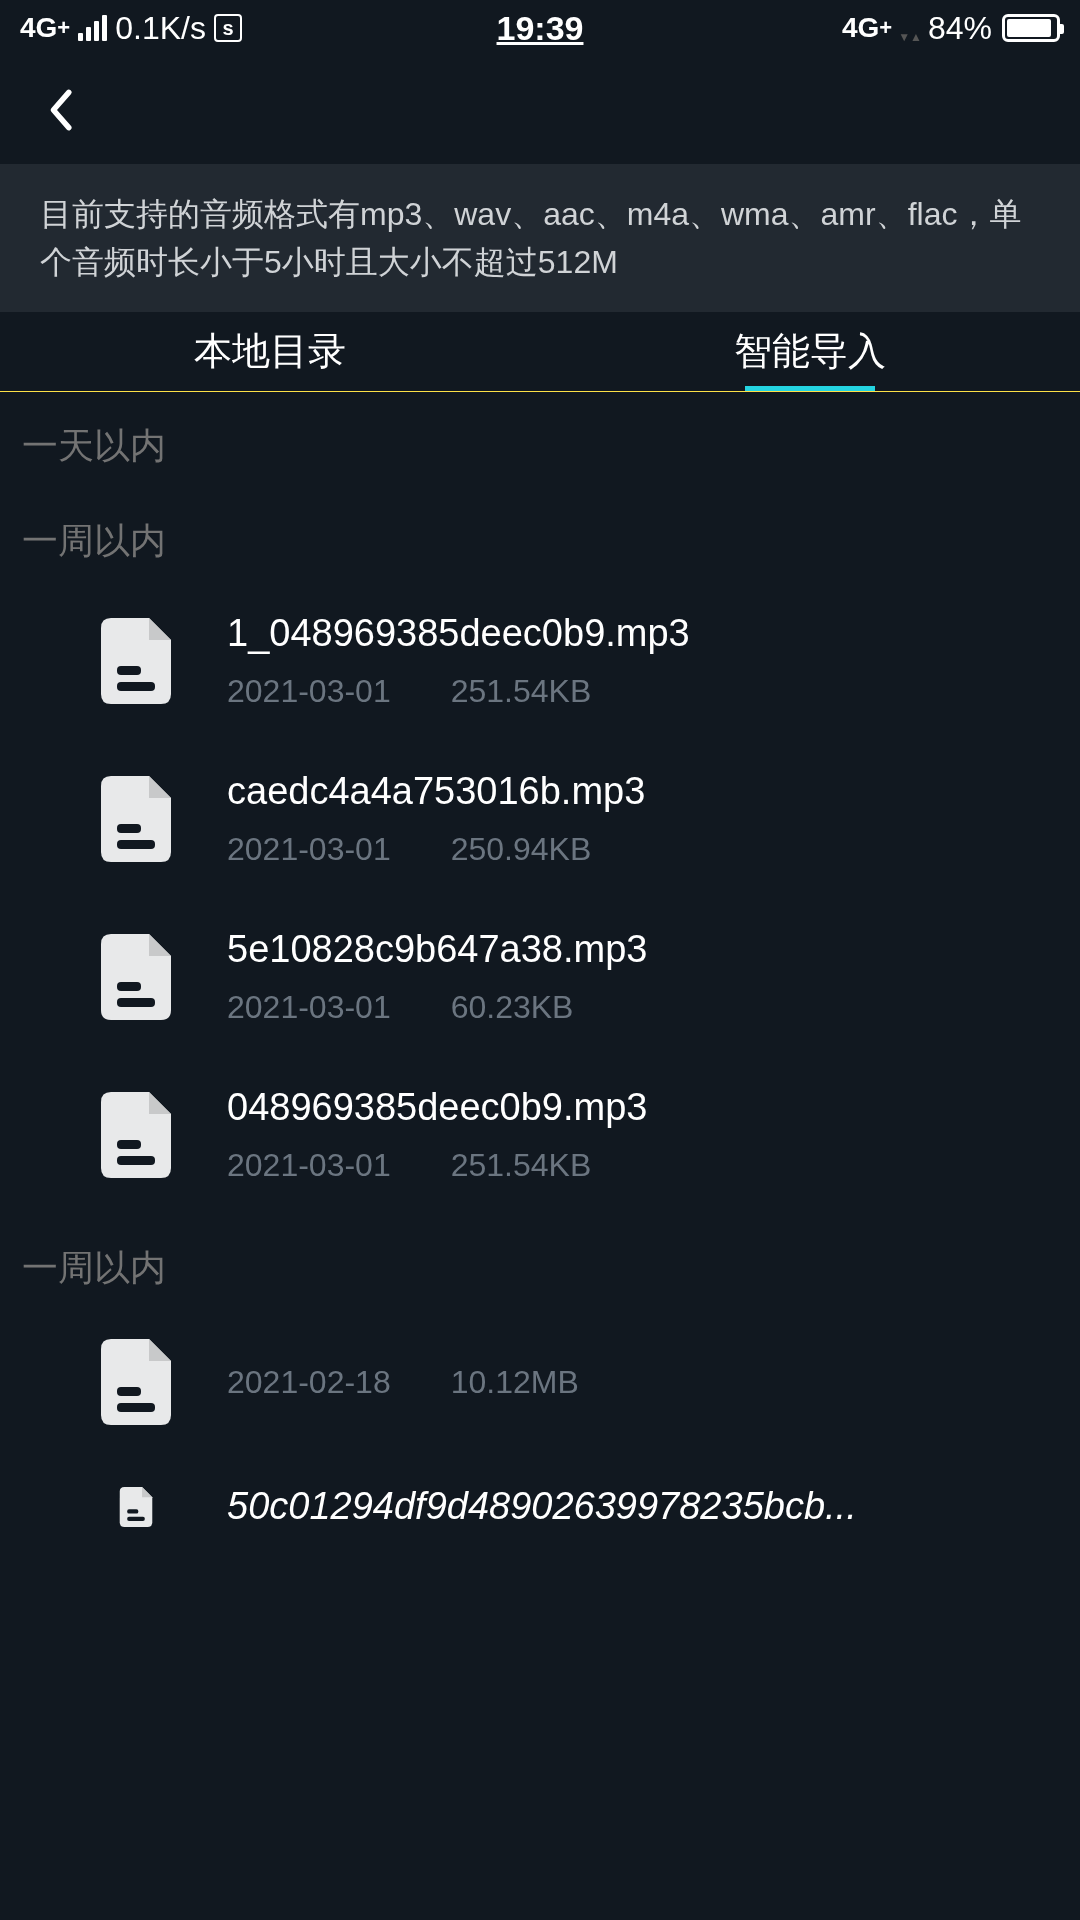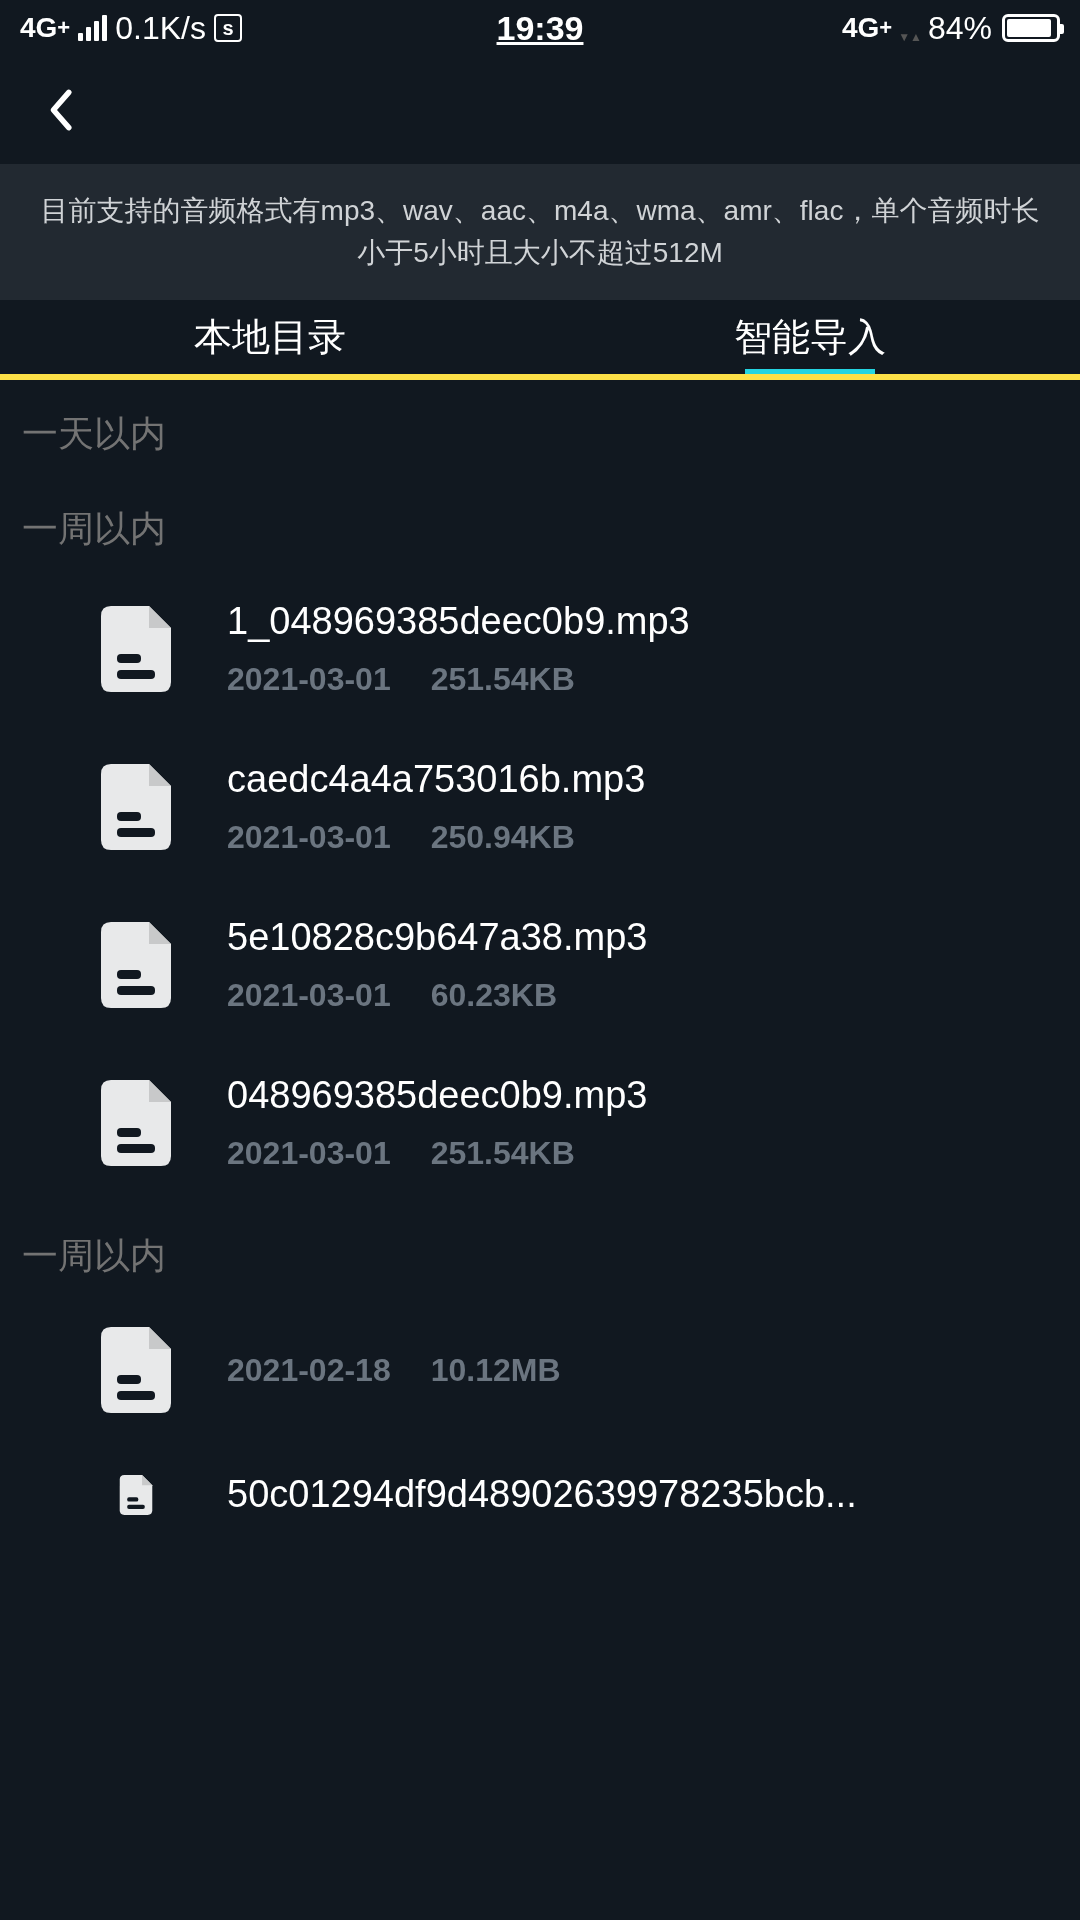--- a/index.html
+++ b/index.html
@@ -116,29 +116,28 @@
     .nav-title {
       position: absolute;
       left: 50%;
       transform: translateX(-50%);
       font-size: 42px;
       font-weight: 500;
     }
     .info-banner {
       background: #222931;
       padding: 26px 40px;
-      font-size: 28px;
+      font-size: 32px;
       line-height: 1.5;
       color: #d0d3d6;
-      text-align: center;
     }
     .tabs {
       height: 80px;
       display: flex;
-      border-bottom: 6px solid #fde047;
+      border-bottom: 1px solid #fde047;
     }
     .tab {
       flex: 1;
       display: flex;
       align-items: center;
       justify-content: center;
       font-size: 38px;
       color: #ffffff;
       position: relative;
     }
@@ -184,24 +183,23 @@
     .file-name {
       font-size: 38px;
       color: #ffffff;
       margin-bottom: 18px;
       white-space: nowrap;
       overflow: hidden;
       text-overflow: ellipsis;
     }
     .file-meta {
       display: flex;
-      gap: 40px;
+      gap: 60px;
       font-size: 32px;
       color: #6b7580;
-      font-weight: bold;
     }
     .sup-4g {
       font-size: 22px;
       font-weight: 600;
       vertical-align: super;
     }
     .status-4g {
       font-size: 28px;
       font-weight: 600;
       display: inline-flex;
@@ -349,21 +347,21 @@
       </svg>
   </div>
   <div class="file-info">
     <div class="file-meta">
       <span>2021-02-18</span>
       <span>10.12MB</span>
     </div>
   </div>
 </div>
 
-<div class="file-item" style="padding-bottom:0;">
+<div class="file-item" style="padding-bottom:0;font-style:italic;">
   <div class="file-icon" style="height:40px;overflow:hidden;">
     <svg viewBox="0 0 70 86">
         <path d="M 10 0 L 48 0 L 70 22 L 70 76 Q 70 86 60 86 L 10 86 Q 0 86 0 76 L 0 10 Q 0 0 10 0 Z" fill="#e8e9ea"></path>
         <path d="M 48 0 L 48 22 L 70 22 Z" fill="#c8c9ca"></path>
         <rect x="16" y="48" width="24" height="9" rx="4" fill="#111820"></rect>
         <rect x="16" y="64" width="38" height="9" rx="4" fill="#111820"></rect>
       </svg>
   </div>
   <div class="file-info">
     <div class="file-name" style="margin-bottom:0;">50c01294df9d48902639978235bcb...</div>

